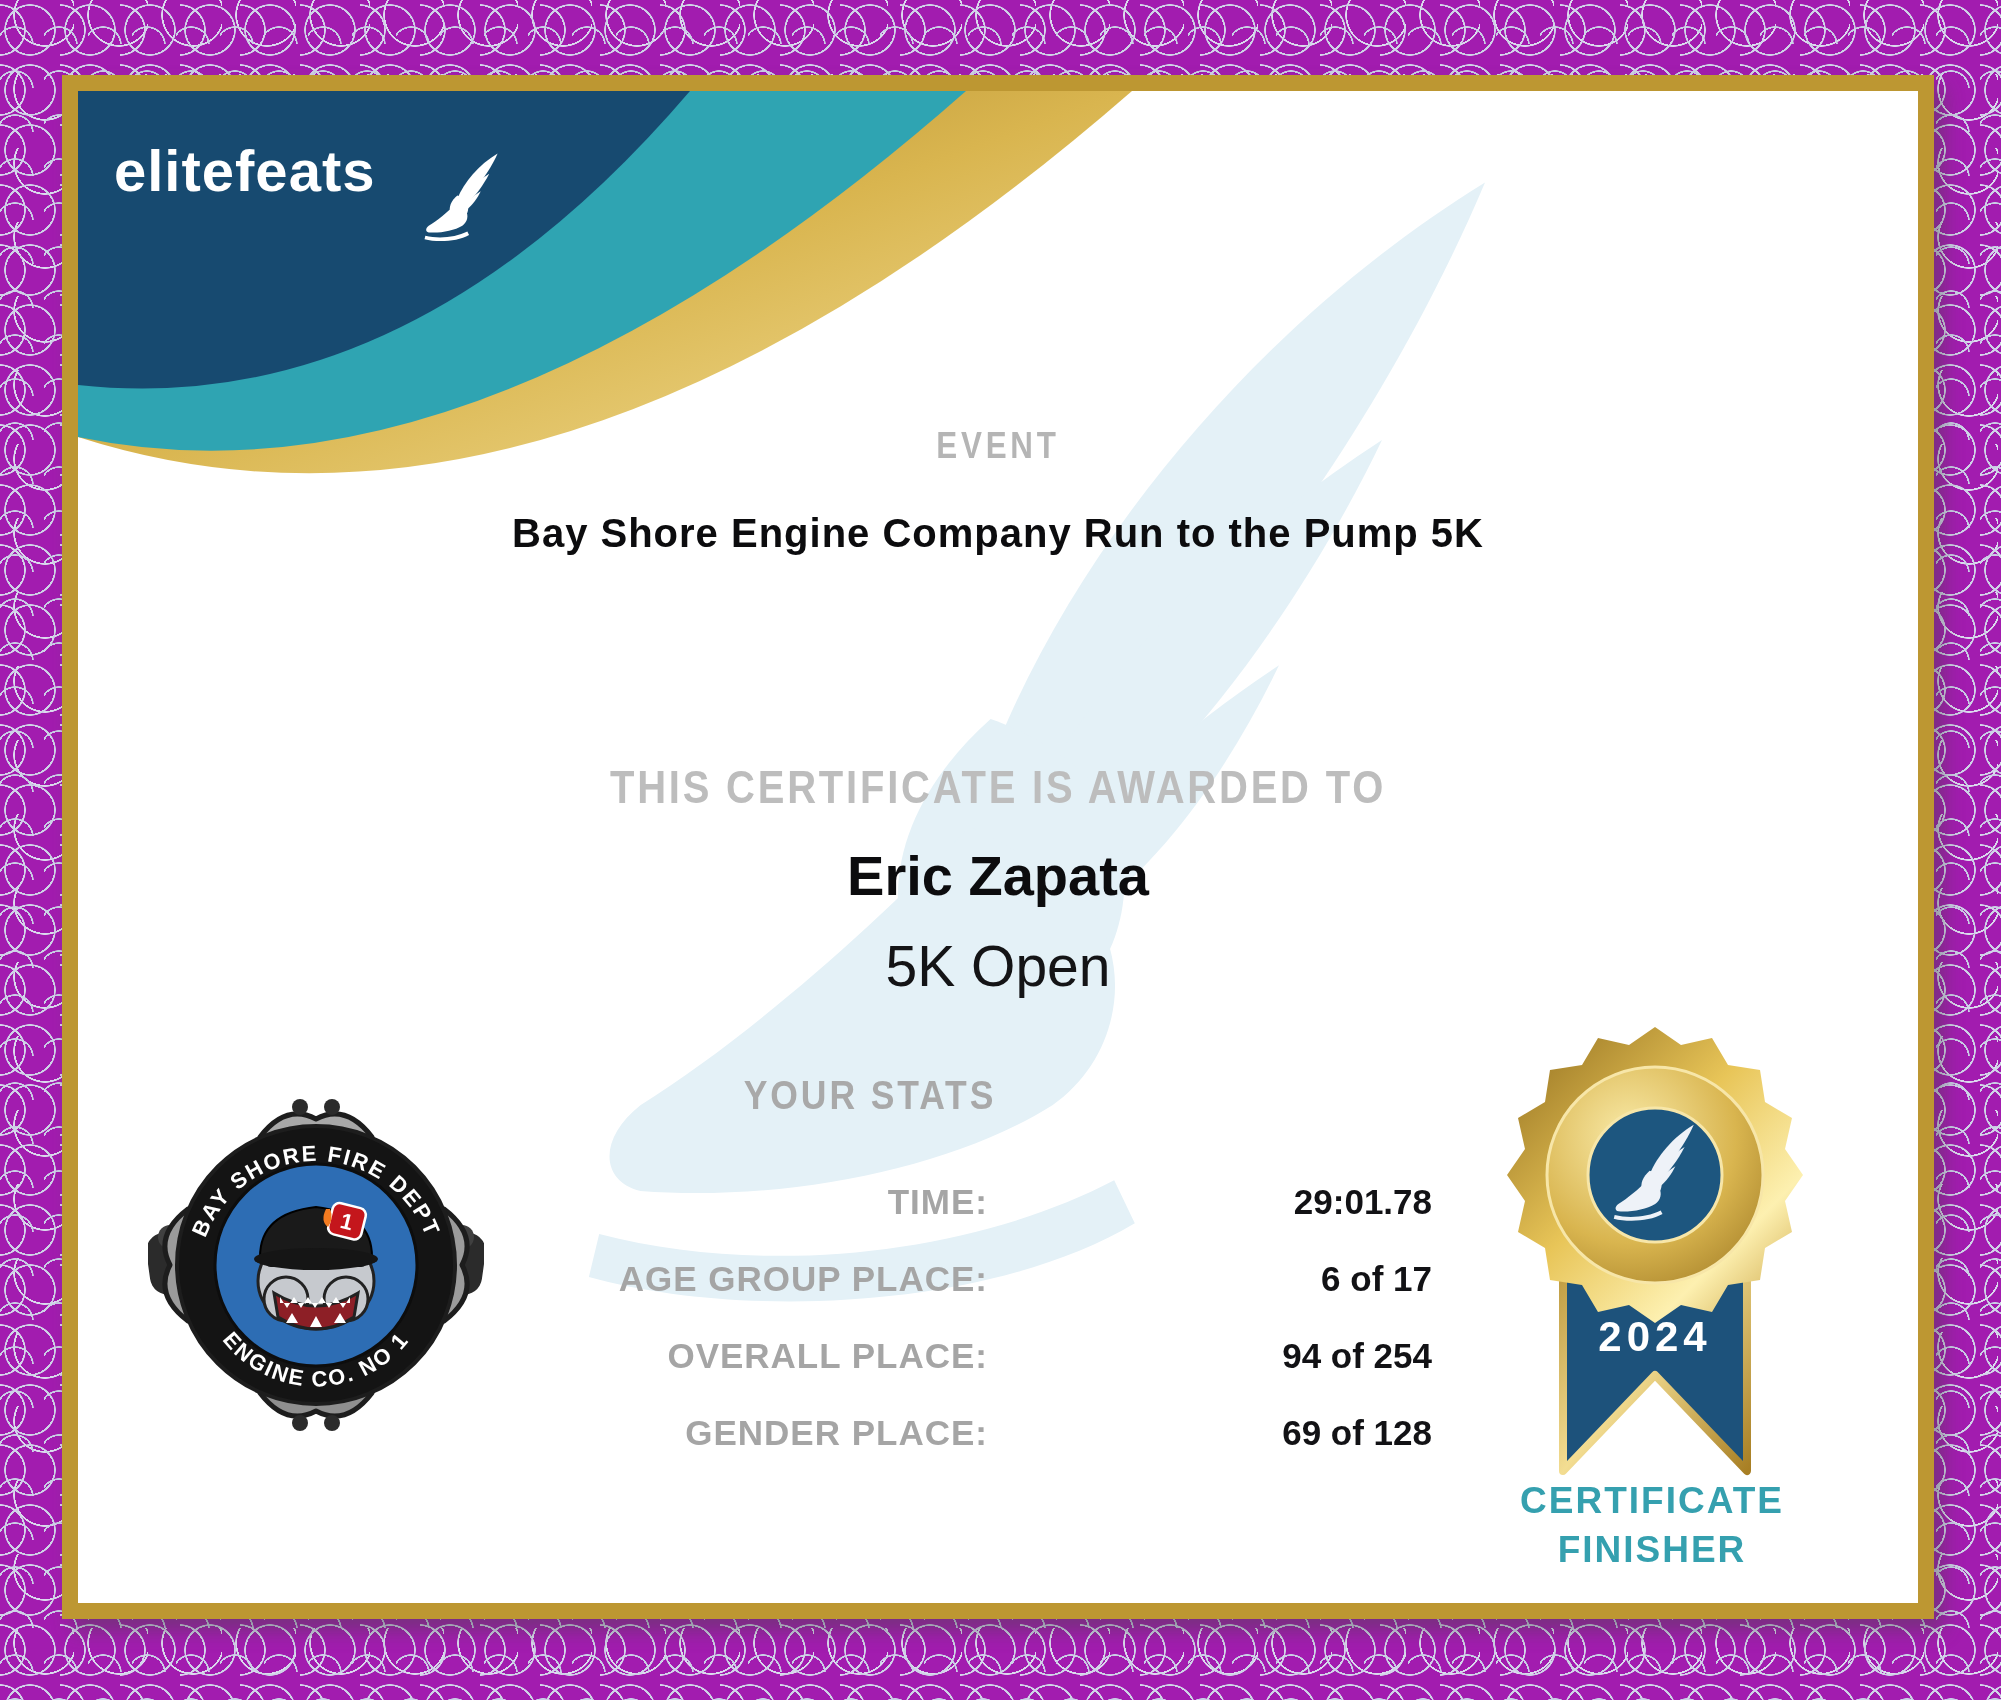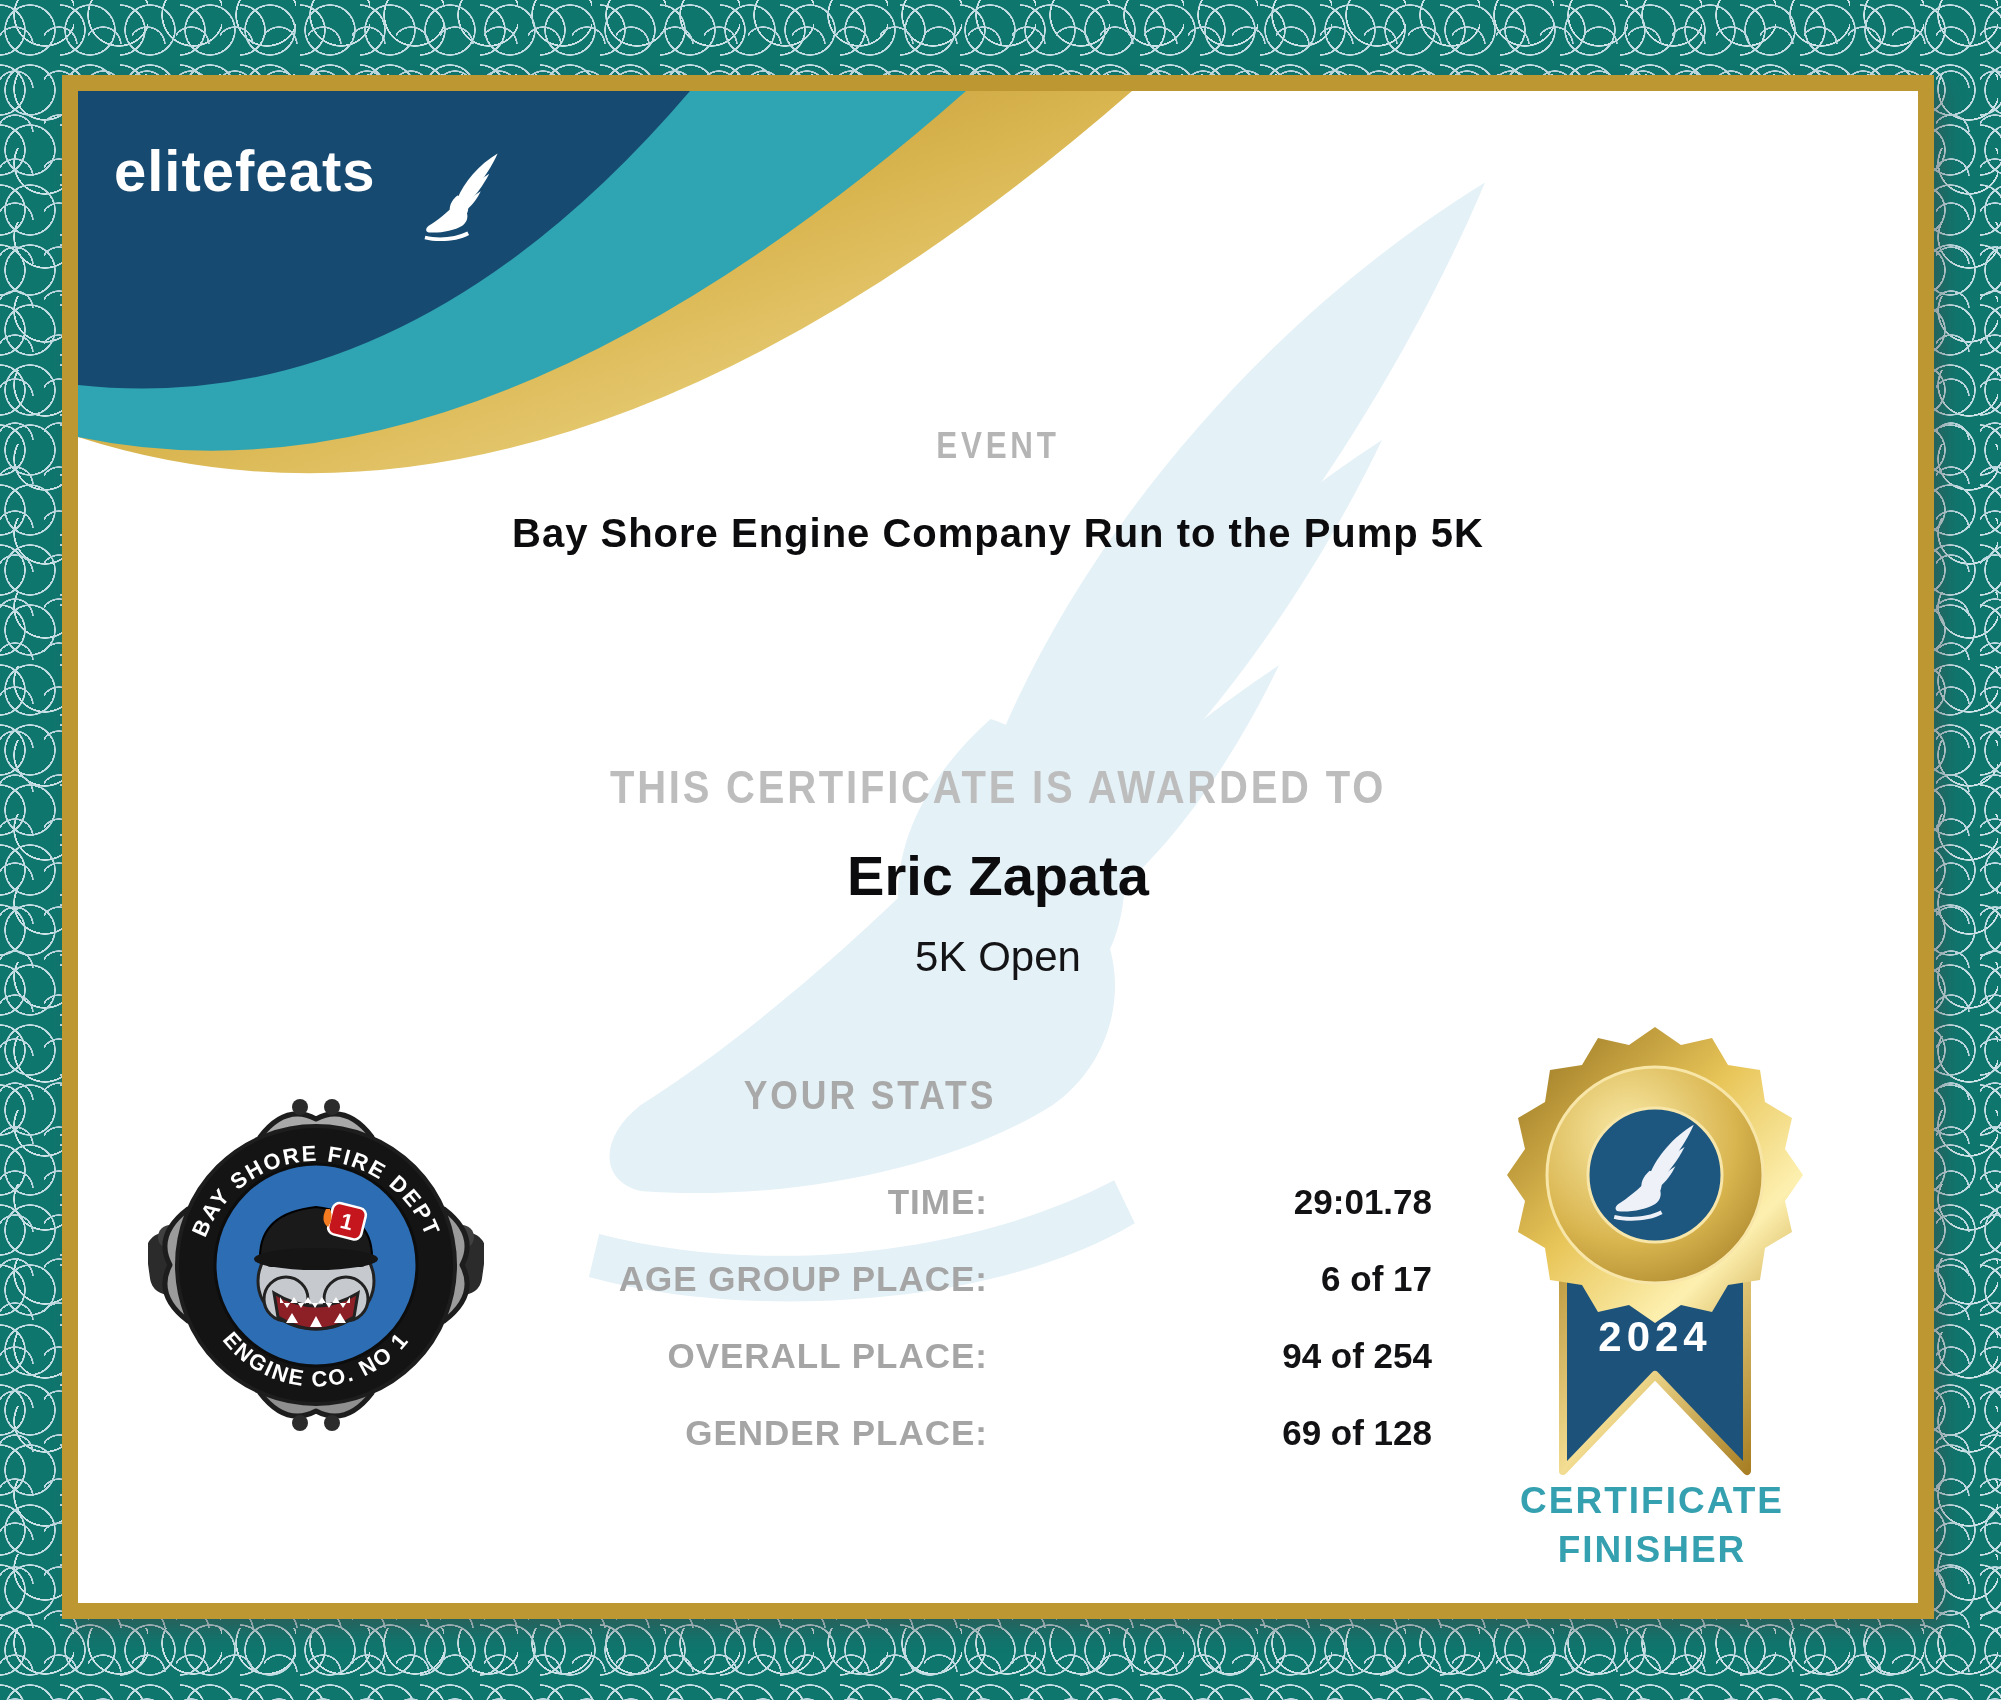--- a/index.html
+++ b/index.html
@@ -1,17 +1,17 @@
 <!DOCTYPE html>
 <html><head>
 <meta charset="utf-8">
 <style>
   html,body{margin:0;padding:0;background:#ffffff;}
   #page{position:relative;width:2001px;height:1700px;overflow:hidden;
-        font-family:"Liberation Sans", sans-serif;background:#0f766e;}
+        font-family:"Liberation Sans", sans-serif;background:#a21caf;}
 
   
   .guilloche{position:absolute;inset:0;
     background-image:
       radial-gradient(circle 30px at 30px 30px, transparent 24px, #d4e6ee 24px, #d4e6ee 25.5px, transparent 26px),
       radial-gradient(circle 30px at 0px 30px,  transparent 24px, #d9e9f0 24px, #d9e9f0 25.5px, transparent 26px),
       radial-gradient(circle 22px at 15px 45px, transparent 17px, #cfe2ec 17px, #cfe2ec 18.5px, transparent 19px),
       radial-gradient(circle 36px at 45px 15px, transparent 30px, #e2eff5 30px, #e2eff5 31.5px, transparent 32px);
     background-size:60px 60px, 60px 60px, 44px 44px, 74px 74px;
     opacity:.9;}
@@ -26,21 +26,21 @@
   .abs{position:absolute;}
 
   .center-text{width:100%;text-align:center;}
 
   .event-label{top:336px;font-size:33px;font-weight:bold;color:#b5b5b5;
     letter-spacing:4px;transform:scale(.95,1.1);}
   .event-title{top:420px;font-size:40px;font-weight:bold;color:#0c0c0e;letter-spacing:1px;}
   .awarded-label{top:672px;font-size:43px;font-weight:bold;color:#bdbdbd;
     letter-spacing:3px;transform:scale(.93,1.08);}
   .recipient{top:752px;font-size:56px;font-weight:bold;color:#0c0c0e;}
-  .division{top:842px;font-size:42px;font-weight:400;color:#141416;}
+  .division{top:842px;font-size:57px;font-weight:400;color:#141416;}
 
   .stats-title{left:592px;top:984px;width:400px;text-align:center;
     font-size:37px;font-weight:bold;color:#a9a9a9;letter-spacing:3px;transform:scale(.96,1.08);}
 
   .stats-grid{left:290px;top:1072px;display:grid;
     grid-template-columns:620px 24px 420px;grid-auto-rows:77px;align-items:center;}
   .stat-label{grid-column:1;text-align:right;font-size:35px;font-weight:600;
     color:#a5a5a5;letter-spacing:1px;}
   .stat-value{grid-column:3;text-align:right;font-size:35px;font-weight:800;color:#121215;}
 

